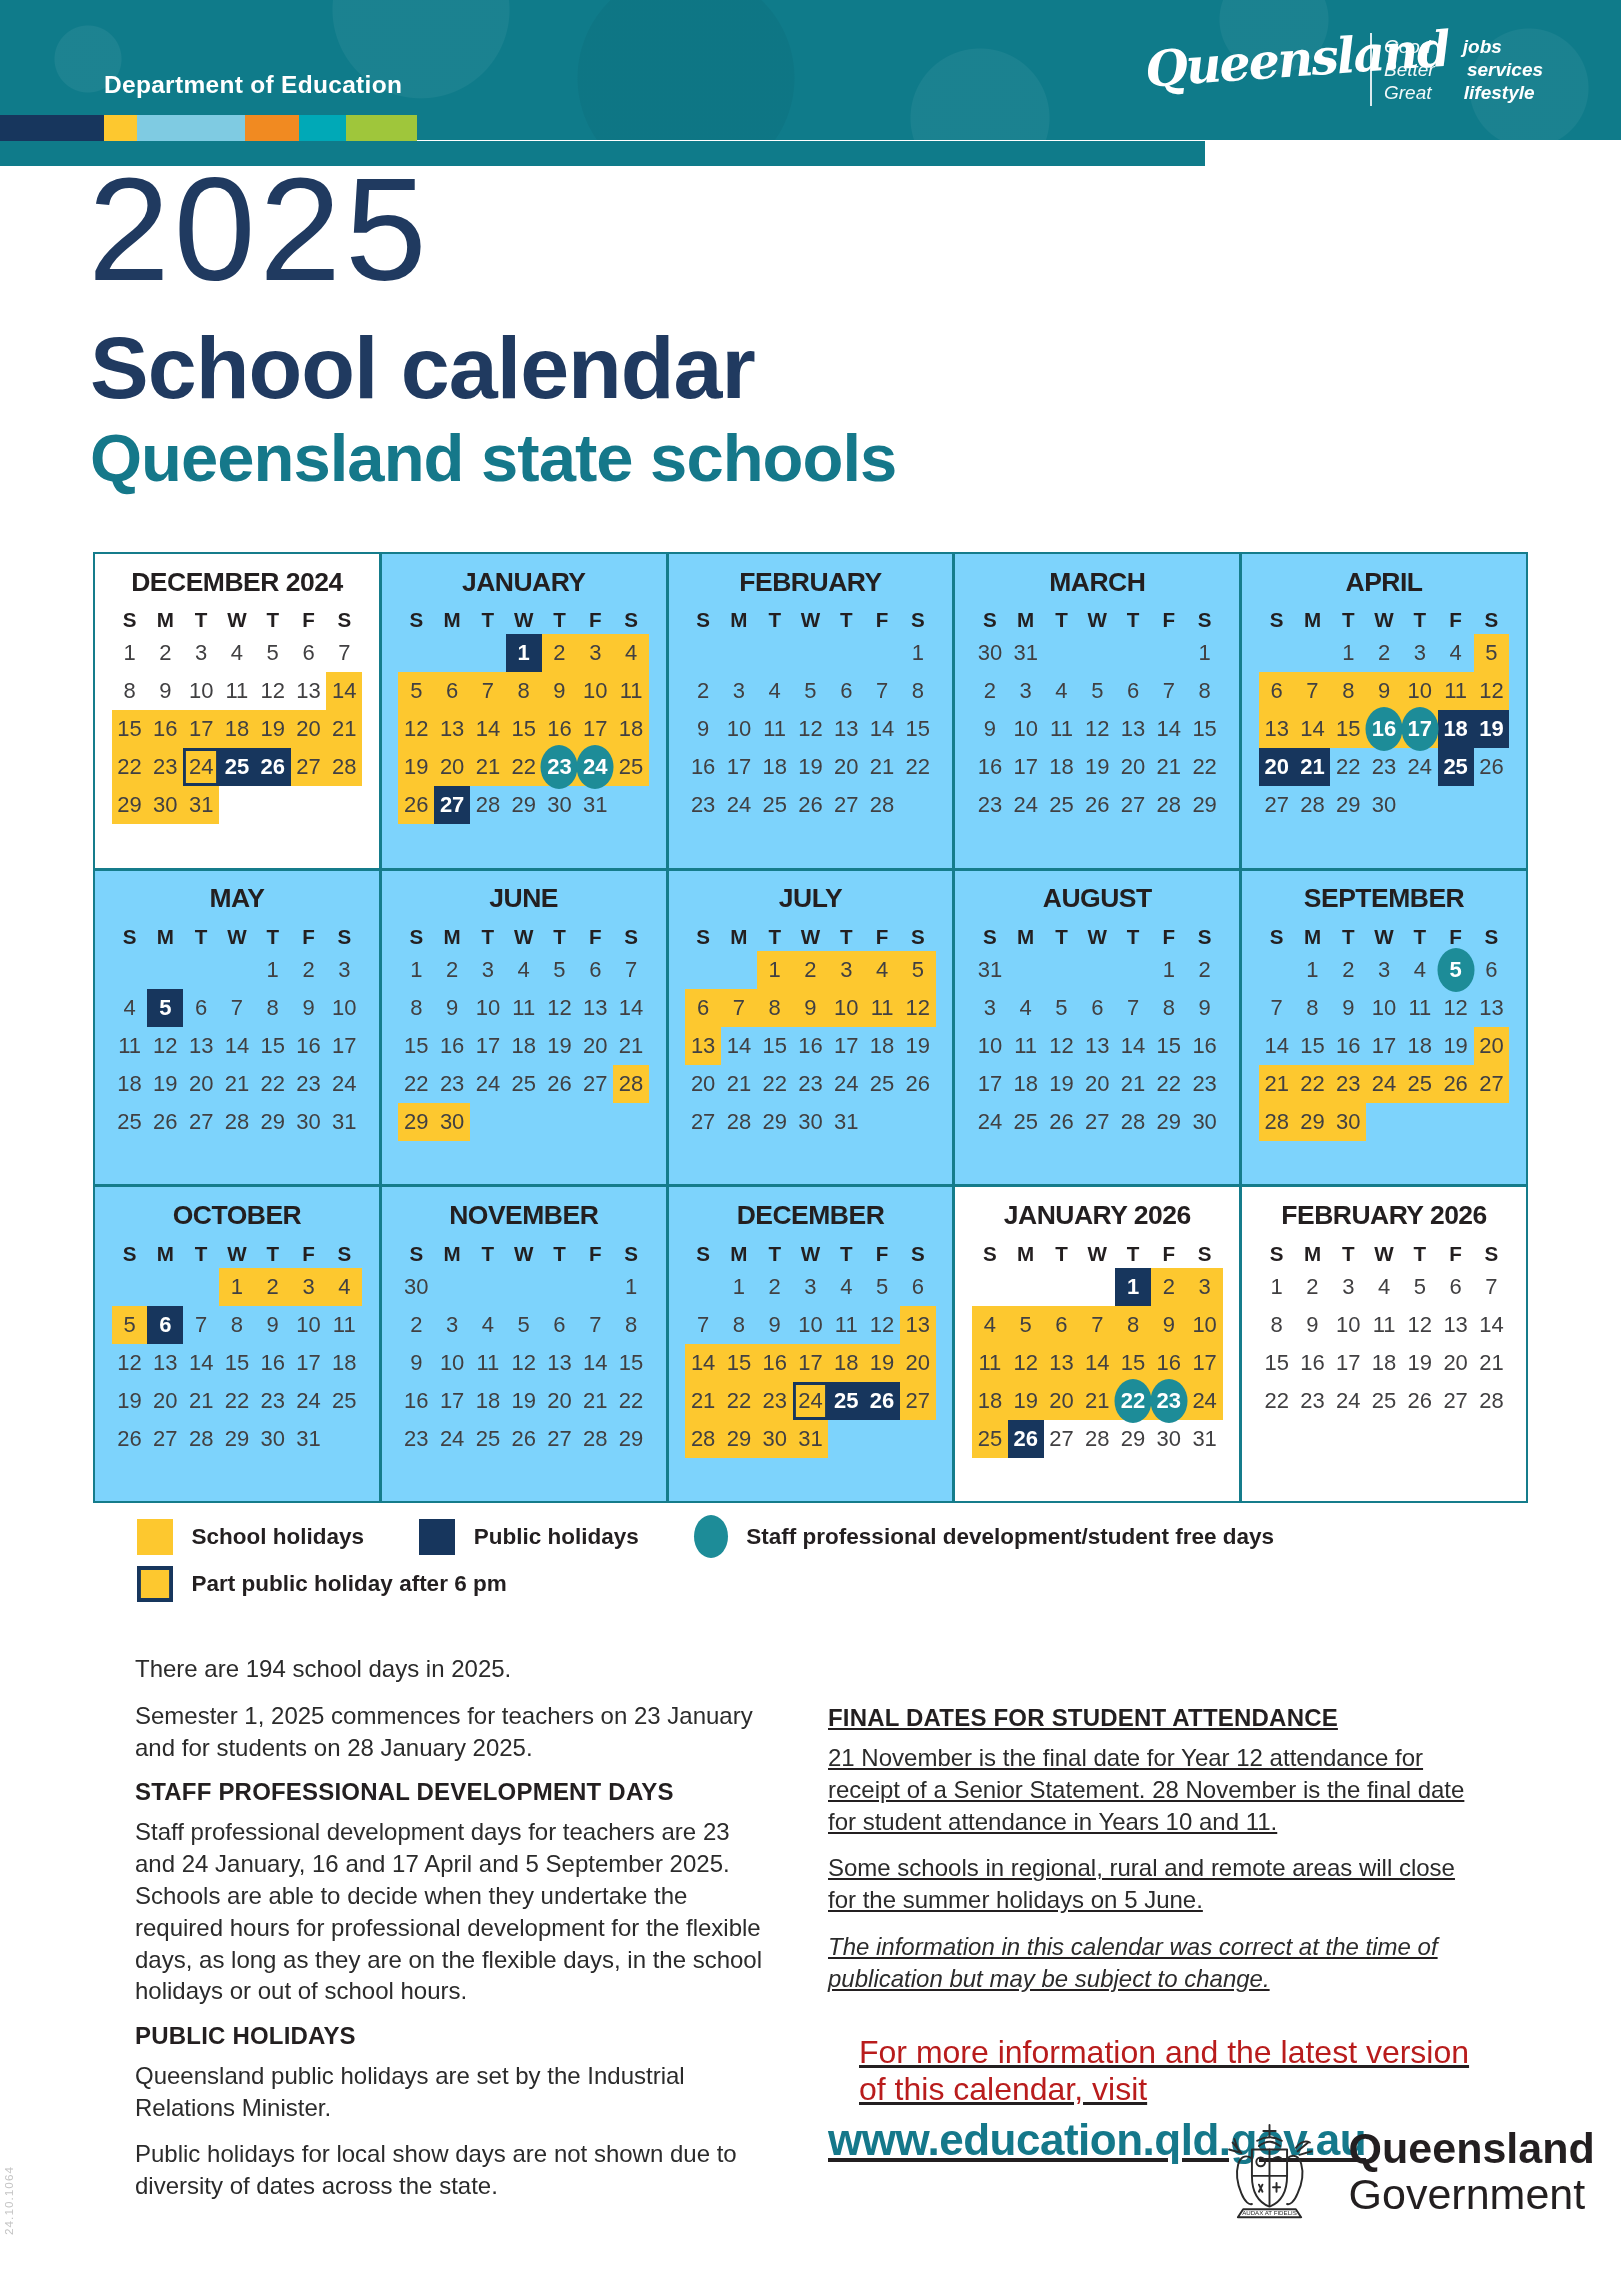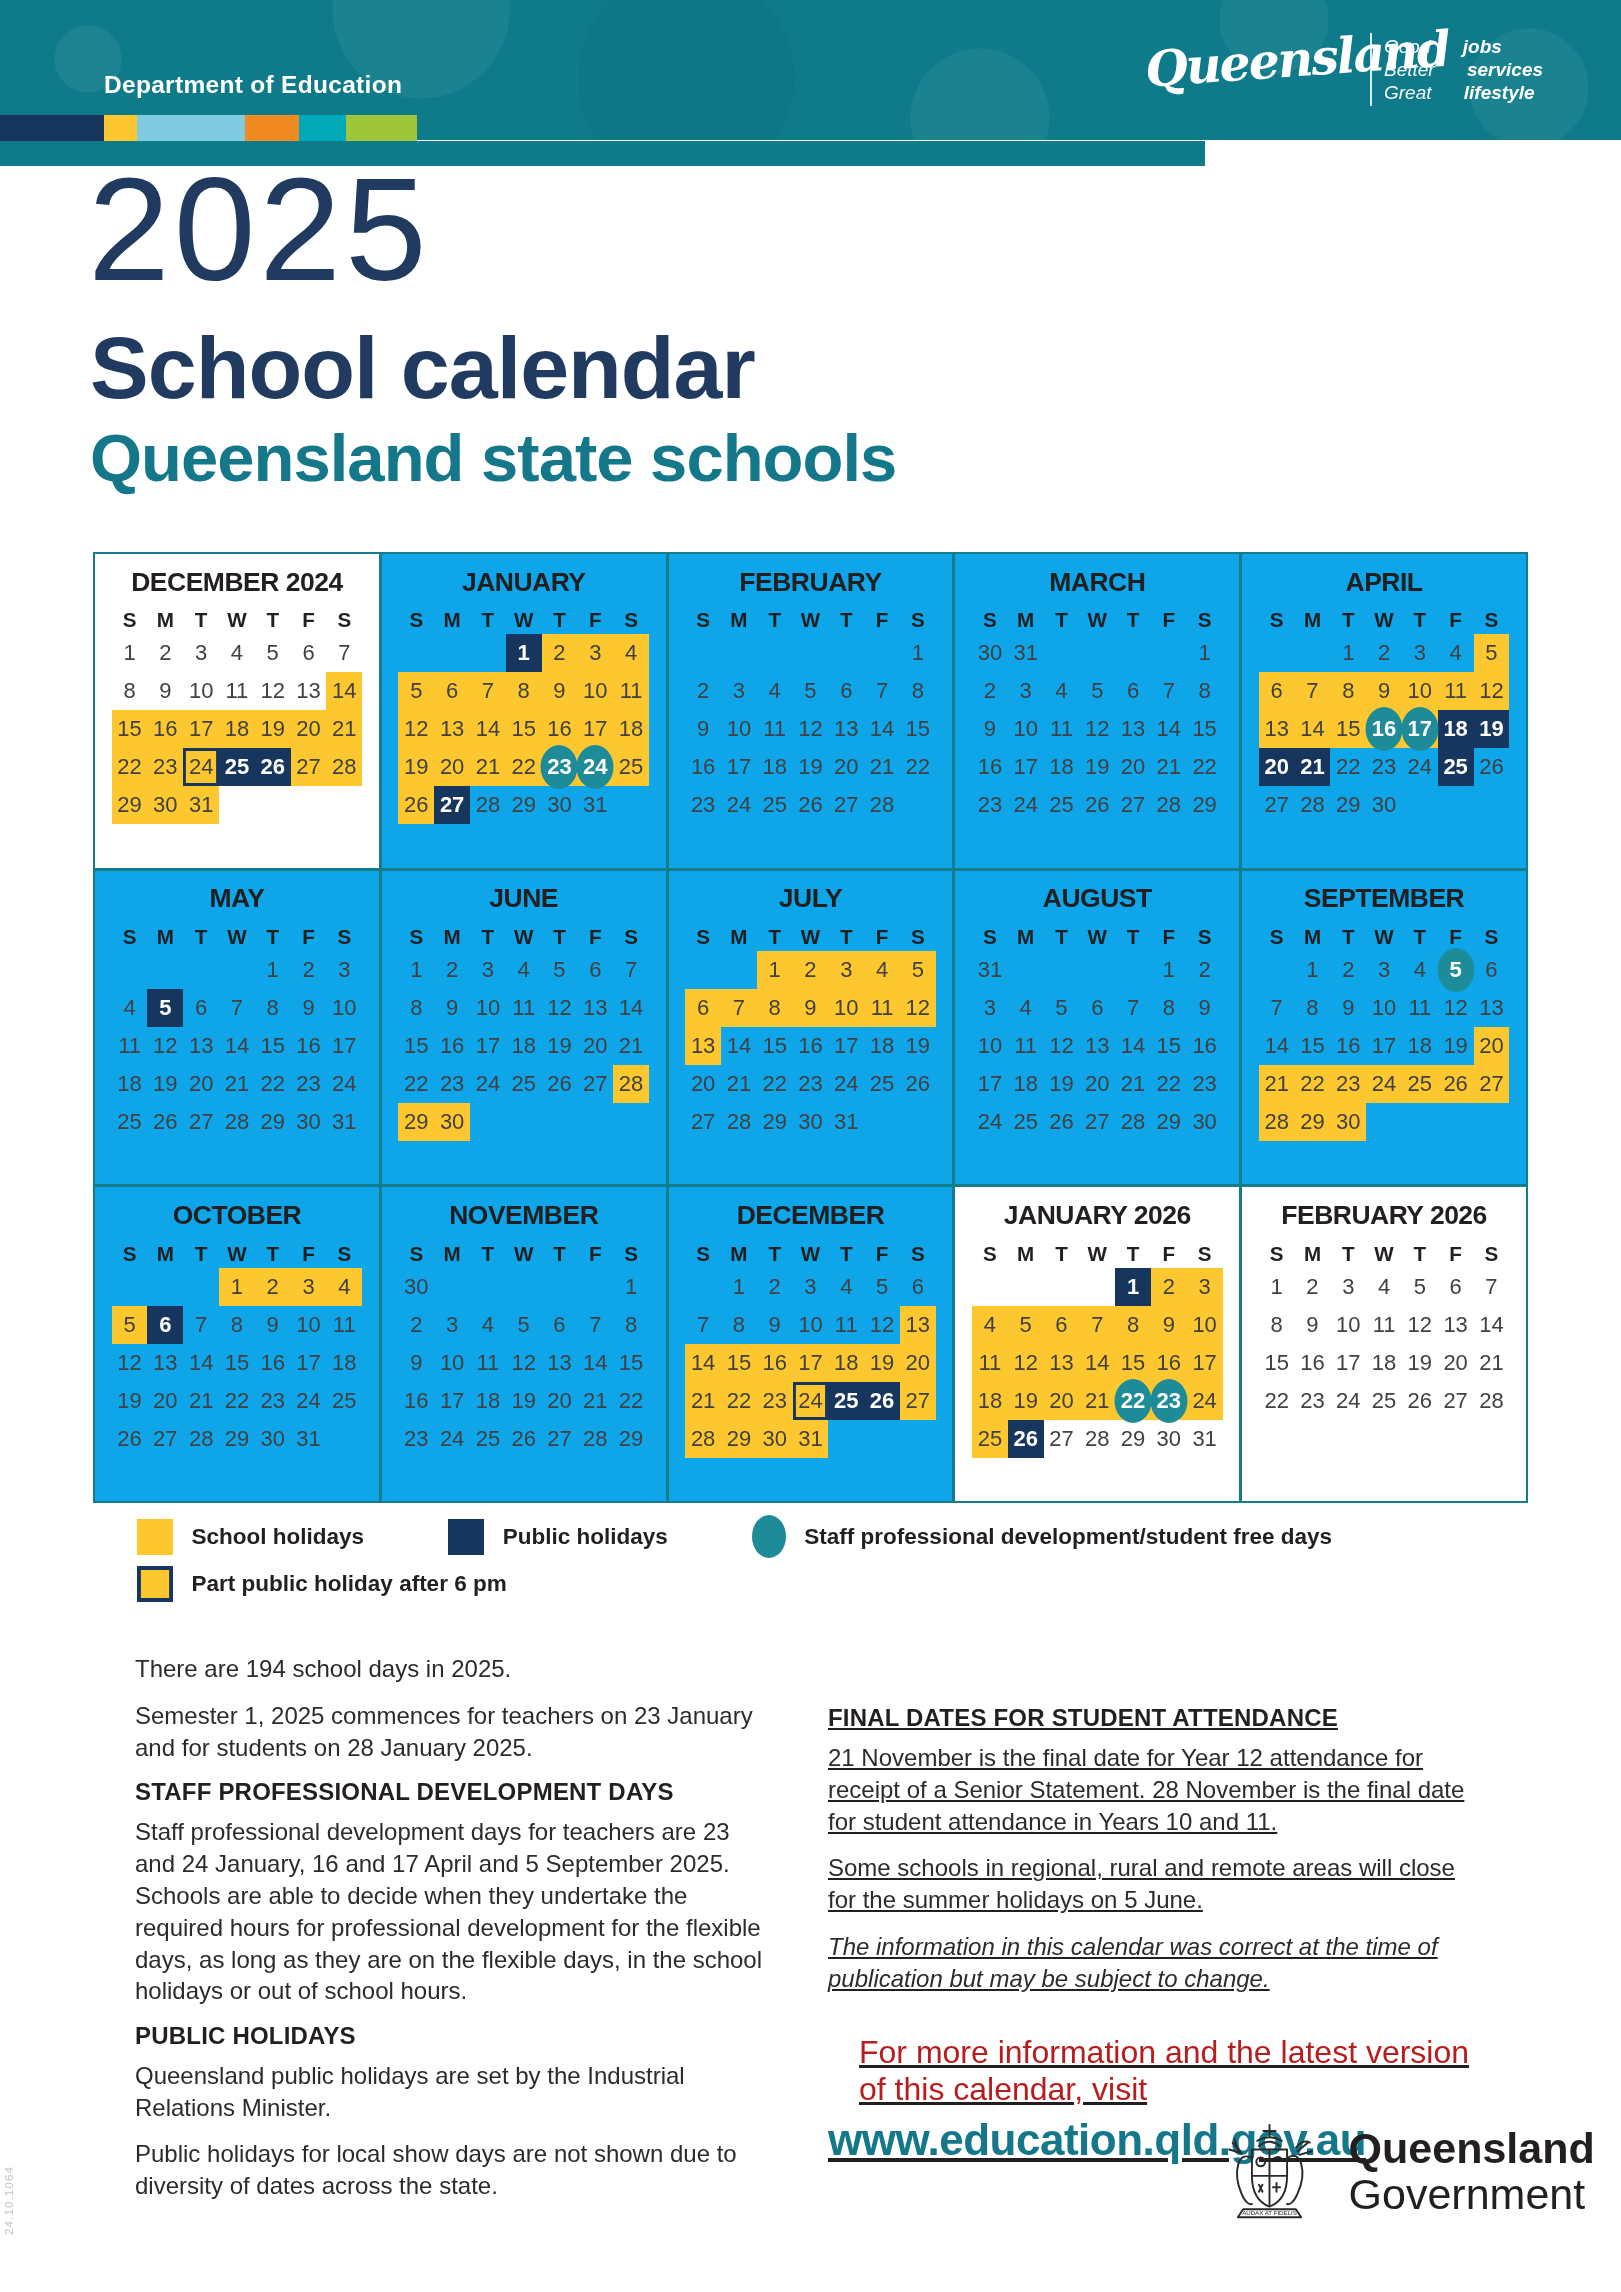--- a/index.html
+++ b/index.html
@@ -37,38 +37,38 @@
 
   
   .year { position:absolute; left:88px; top:149px; font-size:147px; line-height:1.1; font-weight:100; color:#203A60; letter-spacing:3.9px; }
   .t1 { position:absolute; left:90px; top:320px; margin:0; font-size:88px; line-height:1.1; font-weight:600; color:#203A60; letter-spacing:-1px; }
   .t2 { position:absolute; left:90px; top:421px; margin:0; font-size:67px; line-height:1.1; font-weight:600; color:#15788A; letter-spacing:-1px; }
 
   
   .calgrid { position:absolute; left:93px; top:552px; width:1435px; height:951px;
     display:grid; grid-template-columns:repeat(5,1fr); grid-template-rows:repeat(3,1fr);
     gap:2.9px; border:2.9px solid #157C8B; background:#157C8B; }
-  .month { background:#0ea5e9; padding-top:12.7px; overflow:hidden; }
+  .month { background:#7dd3fc; padding-top:12.7px; overflow:hidden; }
   .month.cream { background:#ffffff; }
   .month h3 { margin:0; text-align:center; font-size:26.5px; font-weight:700; color:#231F20; letter-spacing:-0.5px; }
   .dow, .week { display:grid; grid-template-columns:repeat(7,1fr); padding:0 16.7px; }
   .dow { margin-top:8.8px; height:28px; align-items:center; }
   .dow span { text-align:center; font-weight:700; font-size:20.6px; color:#231F20; }
   .week { height:38px; }
   .cell { position:relative; display:flex; align-items:center; justify-content:center; font-size:22px; color:#414042; }
   .cell.sh, .cell.pdh { background:#FDC82F; }
   .cell.pp { background:#FDC82F; box-shadow:inset 0 0 0 2.9px #17365D; }
   .cell.ph { background:#17365D; color:#ffffff; font-weight:700; }
   .pd-bubble { position:absolute; left:50%; top:50%; transform:translate(-50%,-50%);
     width:37px; height:44px; border-radius:50%; background:#1D8C98; color:#ffffff;
     display:flex; align-items:center; justify-content:center; font-weight:700; font-size:22px; z-index:2; }
 
   
   .legend { position:absolute; left:137px; top:1517px; width:1372px; }
-  .legend-row { display:flex; align-items:center; height:39px; margin-bottom:8.8px;gap:29px; }
+  .legend-row { display:flex; align-items:center; height:39px; margin-bottom:8.8px; }
   .legend-item { display:flex; align-items:center; margin-right:55px; font-size:22.5px; font-weight:600; color:#231F20; }
   .sw { width:36px; height:36px; margin-right:18.6px; flex:0 0 auto; }
   .sw.school-holiday { background:#FDC82F; }
   .sw.public-holiday { background:#17365D; }
   .sw.pd-day { background:#1D8C98; width:34px; height:43px; border-radius:50%; }
   .sw.part-public-holiday { background:#FDC82F; box-shadow:inset 0 0 0 3.9px #17365D; }
 
   
   .notes-left  { position:absolute; left:135px; top:1653px; width:635px; }
   .notes-right { position:absolute; left:828px; top:1704px; width:659px;text-decoration:underline; }

